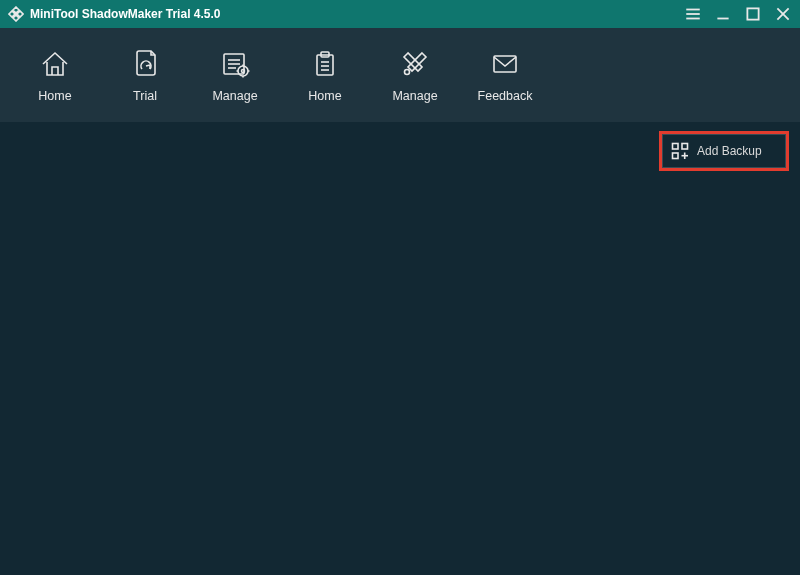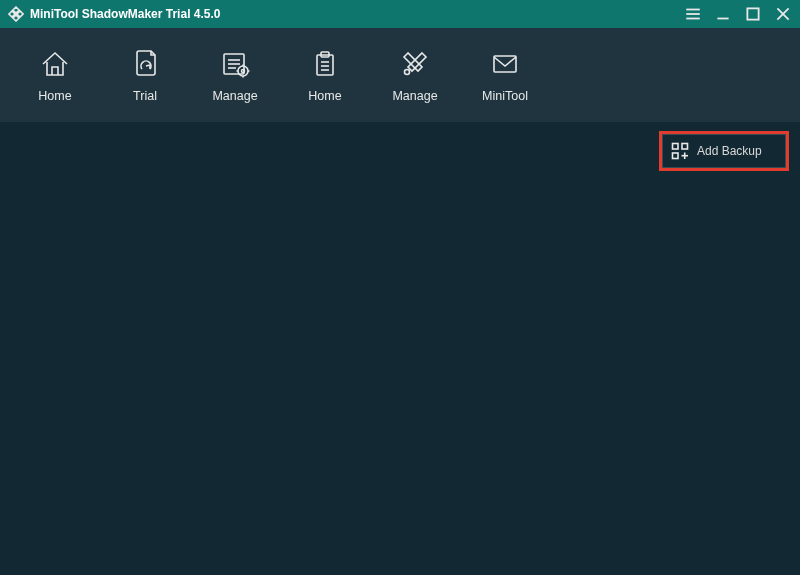--- a/index.html
+++ b/index.html
@@ -210,21 +210,21 @@
     <span class="nav-label">Manage</span>
   </div>
 
   <div class="nav-item">
     <span class="nav-icon">
       <svg viewBox="0 0 34 34">
           <rect x="6" y="9" width="22" height="16" rx="1"></rect>
           <polyline points="6,10 17,19 28,10"></polyline>
         </svg>
     </span>
-    <span class="nav-label">MiniTool</span>
+    <span class="nav-label">Feedback</span>
   </div>
 
 </div>
 
 <div class="content">
   <div class="add-backup">
     <span class="add-icon">
       <svg viewBox="0 0 18 18">
           <rect x="1.5" y="1.5" width="5.5" height="5.5"></rect>
           <rect x="11" y="1.5" width="5.5" height="5.5"></rect>

